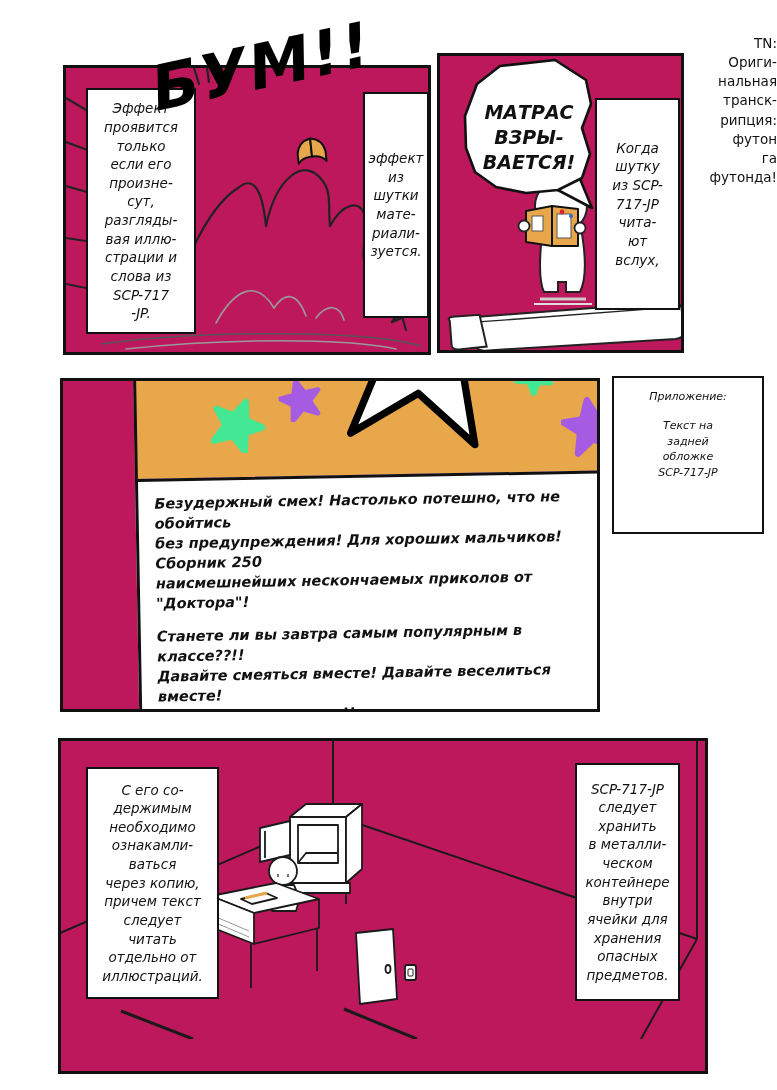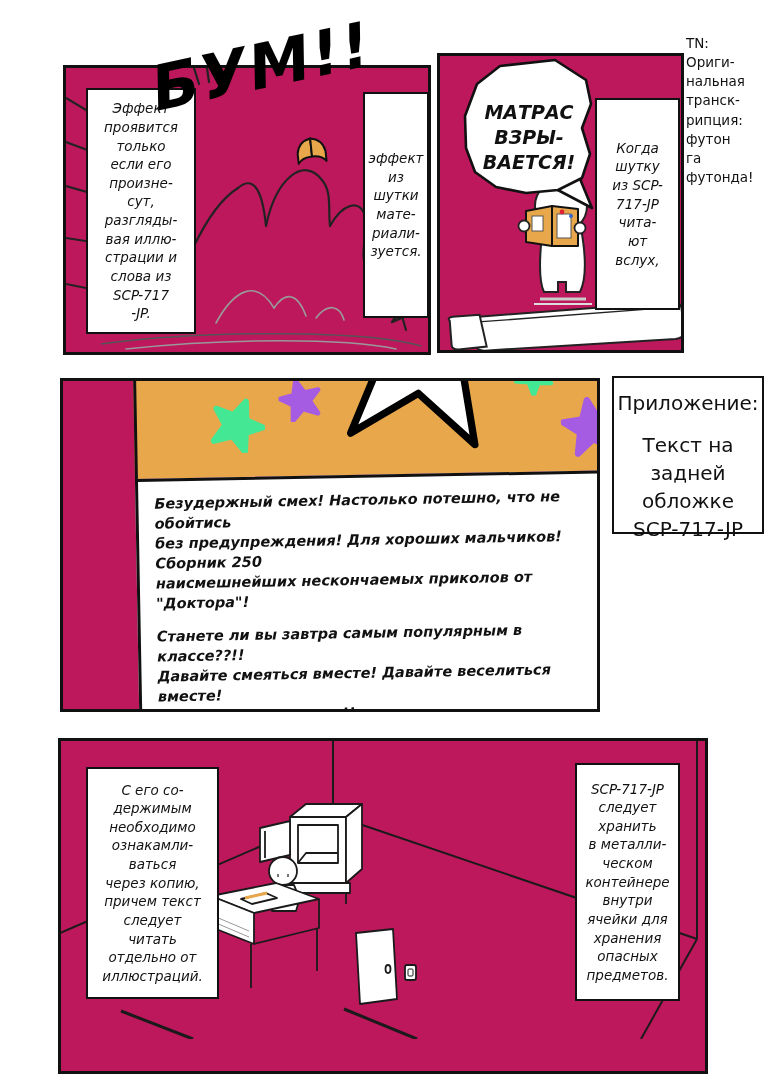--- a/index.html
+++ b/index.html
@@ -4,38 +4,38 @@
 <style>
   html,body{margin:0;padding:0;background:#fff;}
   #page{position:relative;width:777px;height:1090px;background:#fff;overflow:hidden;
         font-family:"DejaVu Sans",sans-serif;color:#111;}
   .panel{position:absolute;background:#be185d;border:3px solid #111;box-sizing:border-box;overflow:hidden;}
   .caption{position:absolute;background:#fff;border:2.5px solid #111;box-sizing:border-box;
            display:flex;align-items:center;justify-content:center;text-align:center;
            font-style:italic;font-size:13.5px;line-height:1.38;white-space:pre-line;z-index:3;}
   #sfx-boom{position:absolute;left:150px;top:30px;z-index:5;font-size:62px;font-weight:bold;
             font-style:italic;letter-spacing:2px;transform:rotate(-12deg);color:#000;}
-  #tn-note{position:absolute;left:686px;top:34px;width:91px;text-align:left;
+  #tn-note{position:absolute;left:686px;top:34px;width:91px;text-align:right;
            font-size:13.5px;line-height:1.42;white-space:pre-line;}
   #bubble-text{position:absolute;left:30px;top:44px;width:118px;text-align:center;
                font-weight:bold;font-style:italic;font-size:19px;line-height:1.32;
                white-space:pre-line;z-index:3;}
   .fillsvg{position:absolute;left:0;top:0;z-index:1;}
   
   #cover-wrap{position:absolute;left:70px;top:-8px;width:482px;transform:rotate(-1.05deg);
               transform-origin:0 0;z-index:1;}
   #cover-band{position:relative;height:106px;border-left:3px solid #111;box-sizing:border-box;overflow:hidden;}
   #cover-body{position:relative;border:3px solid #111;background:#fff;box-sizing:border-box;
               min-height:200px;padding:12px 12px 6px 16px;z-index:2;}
   #cover-body p{margin:0 0 13px 0;font-weight:bold;font-style:italic;font-size:14.5px;
                 line-height:1.38;white-space:pre-line;}
   .star{position:absolute;}
   #note-box{position:absolute;left:612px;top:376px;width:152px;height:158px;background:#fff;
-            border:2.5px solid #111;box-sizing:border-box;text-align:center;
-            font-size:20px;line-height:1.4;padding-top:11px;}
+            border:2.5px solid #111;box-sizing:border-box;text-align:center;font-style:italic;
+            font-size:11px;line-height:1.4;padding-top:11px;}
   #note-box .body{margin-top:14px;white-space:pre-line;}
 </style>
 </head>
 <body>
 
 <div id="page">
 
   <div id="tn-note">TN:
 Ориги-
 нальная

